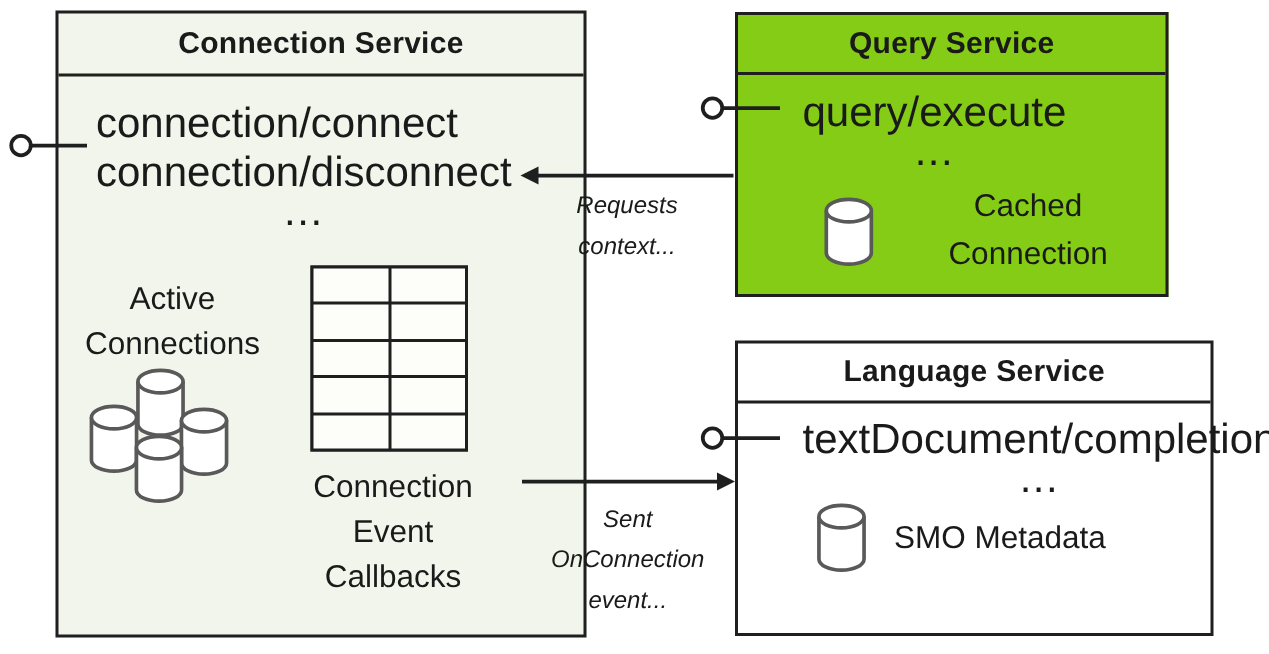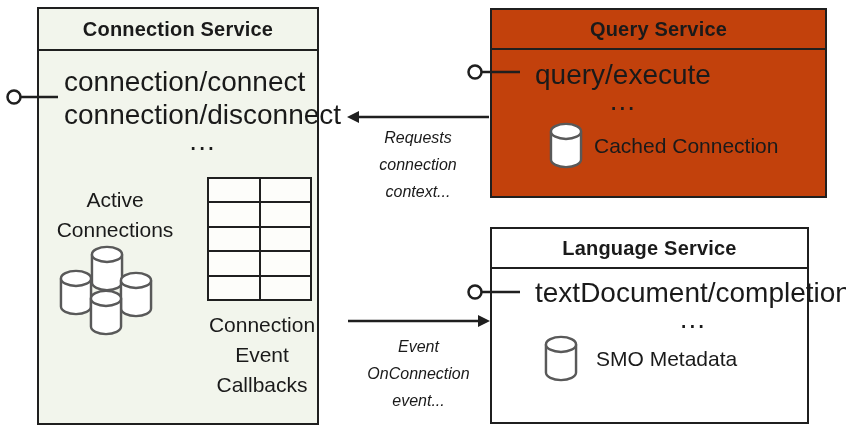--- a/index.html
+++ b/index.html
@@ -7,23 +7,23 @@
     position:relative; width:846px; height:436px; background:#ffffff;
     font-family:"Liberation Sans", sans-serif; color:#1a1a1a; overflow:hidden;
   }
   .service-box {
     position:absolute; border:2px solid #1f1f1f; box-sizing:border-box;
   }
   .service-header {
     border-bottom:2px solid #1f1f1f; display:flex; align-items:center; justify-content:center;
     font-weight:bold; font-size:20px; letter-spacing:0.2px;
   }
-  #connection-service { left:37px; top:7px; width:282px; height:418px; background:#f2f5ec; }
+  #connection-service { left:37px; top:7px; width:354px; height:418px; background:#f2f5ec; }
   #connection-service .service-header { height:40px; }
-  #query-service { left:490px; top:8px; width:337px; height:190px; background:#c2410c; }
+  #query-service { left:490px; top:8px; width:289px; height:190px; background:#84cc16; }
   #query-service .service-header { height:38px; }
   #language-service { left:490px; top:227px; width:319px; height:197px; background:#ffffff; }
   #language-service .service-header { height:38px; }
 
   .methods { position:absolute; font-size:28px; line-height:33px; white-space:nowrap; }
   #connection-service .methods { left:25px; top:56px; }
   #query-service .methods { left:43px; top:48px; }
   #language-service .methods { left:43px; top:47px; }
   .dots { text-align:center; line-height:20px; letter-spacing:1px; }
 
@@ -130,25 +130,24 @@
         <use href="#cylinder" width="36" height="50"></use>
       </svg>
       <div class="db-text">
         <div>SMO Metadata</div>
       </div>
     </div>
   </div>
 
   <div class="arrow-label" id="label-requests">
     <div>Requests</div>
-    <div>connection</div>
     <div>context...</div>
   </div>
   <div class="arrow-label" id="label-onconnection">
-    <div>Event</div>
+    <div>Sent</div>
     <div>OnConnection</div>
     <div>event...</div>
   </div>
 
   <svg class="overlay" width="846" height="436" viewBox="0 0 846 436">
 
     <g>
       <line x1="20" y1="97" x2="58" y2="97" stroke="#1f1f1f" stroke-width="2.5"></line>
       <circle cx="14" cy="97" r="6.5" fill="#ffffff" stroke="#1f1f1f" stroke-width="2.5"></circle>
     </g>

